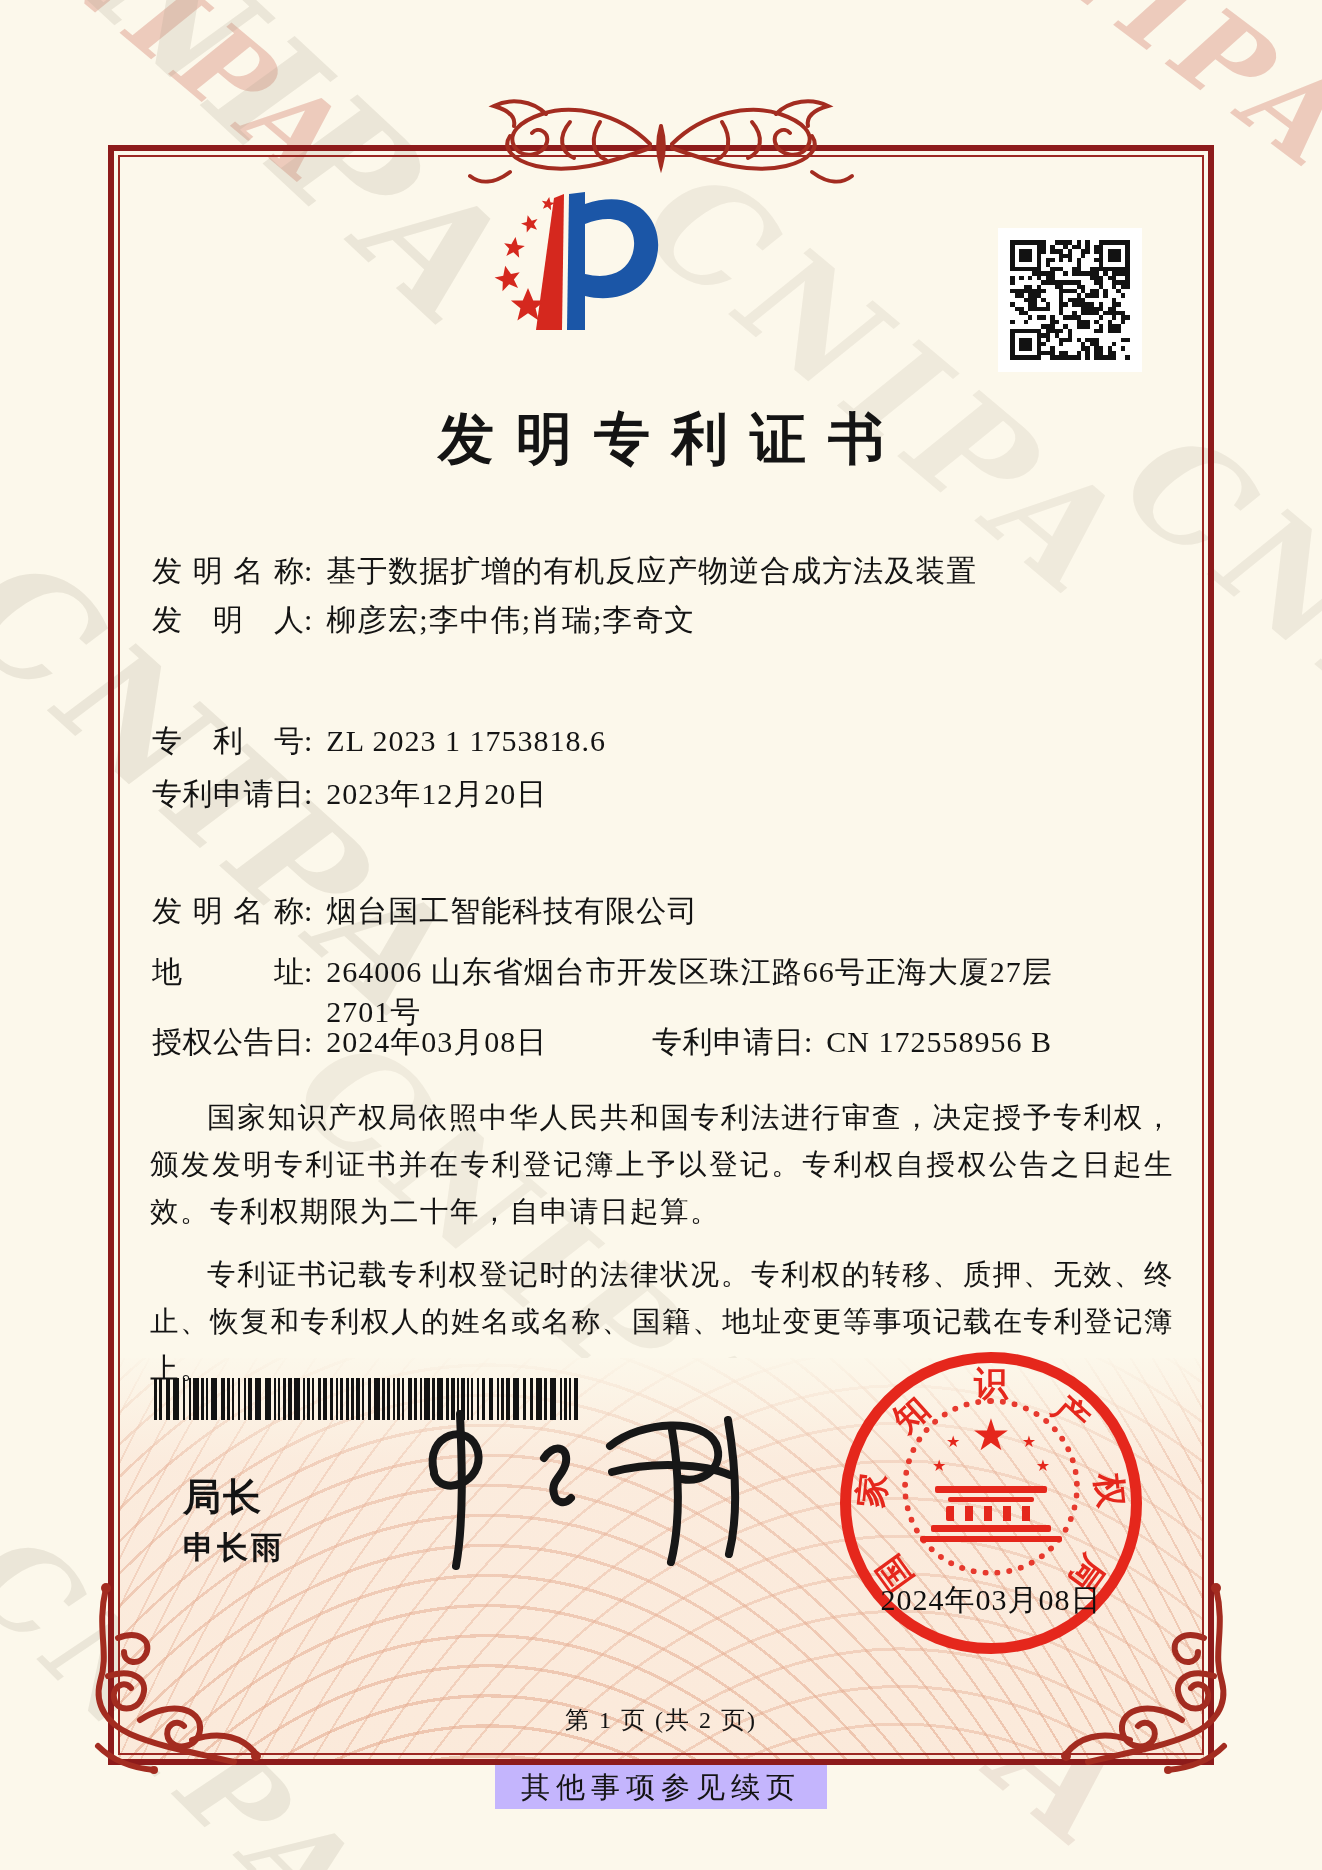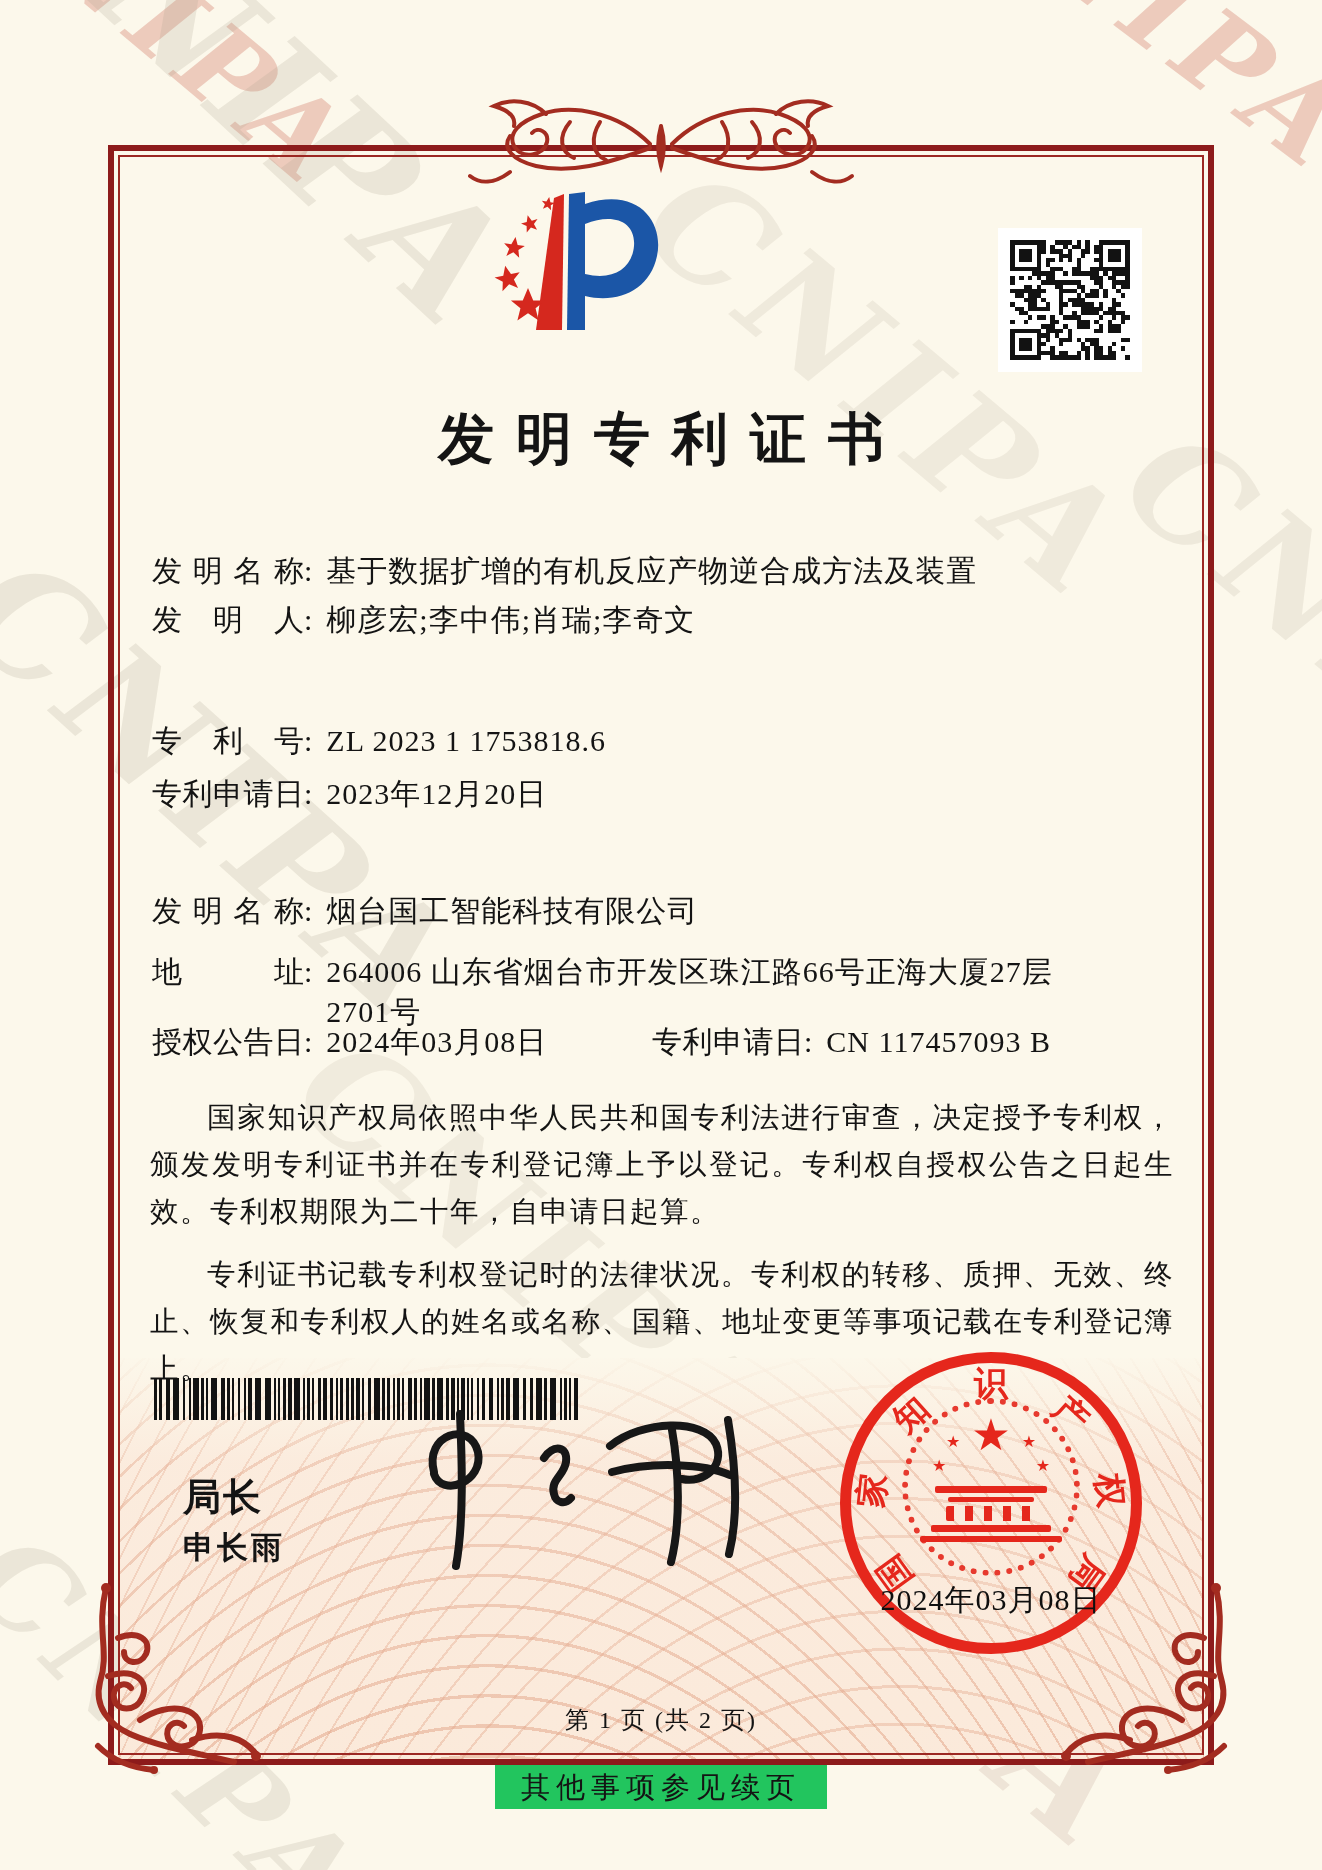--- a/index.html
+++ b/index.html
@@ -92,21 +92,21 @@
   .ss3{right:44px;top:36px;font-size:16px;} .ss4{right:30px;top:60px;font-size:16px;}
   .gate{position:absolute;left:50%;transform:translateX(-50%);background:var(--seal-red);border-radius:2px;}
   .g1{top:88px;width:112px;height:7px;} .g2{top:99px;width:86px;height:5px;}
   .g3{top:108px;width:90px;height:15px;background:repeating-linear-gradient(90deg,var(--seal-red) 0 8px,transparent 8px 19px);}
   .g4{top:127px;width:120px;height:7px;} .g5{top:138px;width:142px;height:6px;}
   .seal-date{position:absolute;left:840px;top:1580px;width:302px;text-align:center;
       font-size:30px;color:#0f0f0f;letter-spacing:1px;z-index:5;}
   
   .page-footer{position:absolute;left:0;top:1704px;width:100%;text-align:center;font-size:24px;letter-spacing:2px;}
   .cont-note{position:absolute;left:0;top:1768px;width:100%;text-align:center;font-size:29px;letter-spacing:6px;}
-  .cont-note span{background:#22c55e;padding:6px 26px;}
+  .cont-note span{background:#c4b5fd;padding:6px 26px;}
 </style>
 </head>
 <body>
 
 <div class="page">
 
   <div class="wm wm1">CNIPA</div>
   <div class="wm wm2">CNIPA</div>
   <div class="wm wm3">CNIPA</div>
   <div class="wm wm4">CNIPA</div>
@@ -503,21 +503,21 @@
     <span class="f-label">发明名称</span><span class="f-colon">:</span><span class="f-value">烟台国工智能科技有限公司</span>
   </div>
   <div class="frow r5">
     <span class="f-label">地址</span><span class="f-colon">:</span><span class="f-value">264006 山东省烟台市开发区珠江路66号正海大厦27层2701号</span>
   </div>
   <div class="frow r6">
     <span>
       <span class="f-label">授权公告日</span><span class="f-colon">:</span><span class="f-value">2024年03月08日</span>
     </span>
     <span class="grant2">
-      <span class="f-label">专利申请日</span><span class="f-colon">:</span><span class="f-value">CN 117457093 B</span>
+      <span class="f-label">专利申请日</span><span class="f-colon">:</span><span class="f-value">CN 172558956 B</span>
     </span>
   </div>
 
   <div class="paras">
     <p>国家知识产权局依照中华人民共和国专利法进行审查，决定授予专利权，颁发发明专利证书并在专利登记簿上予以登记。专利权自授权公告之日起生效。专利权期限为二十年，自申请日起算。</p>
     <p>专利证书记载专利权登记时的法律状况。专利权的转移、质押、无效、终止、恢复和专利权人的姓名或名称、国籍、地址变更等事项记载在专利登记簿上。</p>
   </div>
 
   <div class="barcode">
     <svg id="bc-svg" width="432" height="42">

